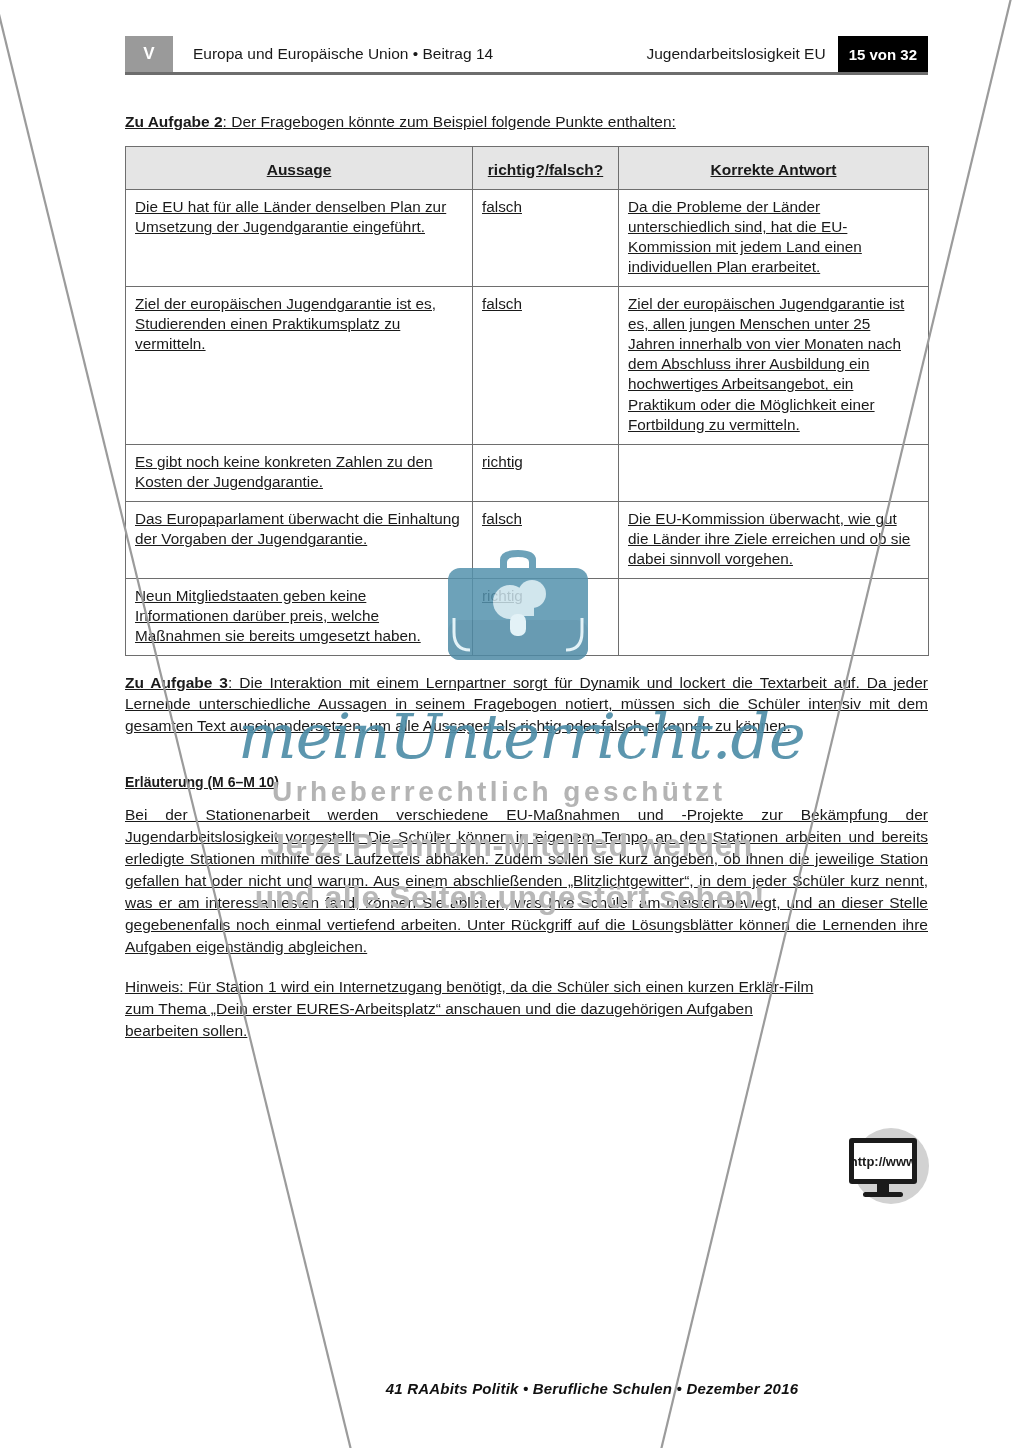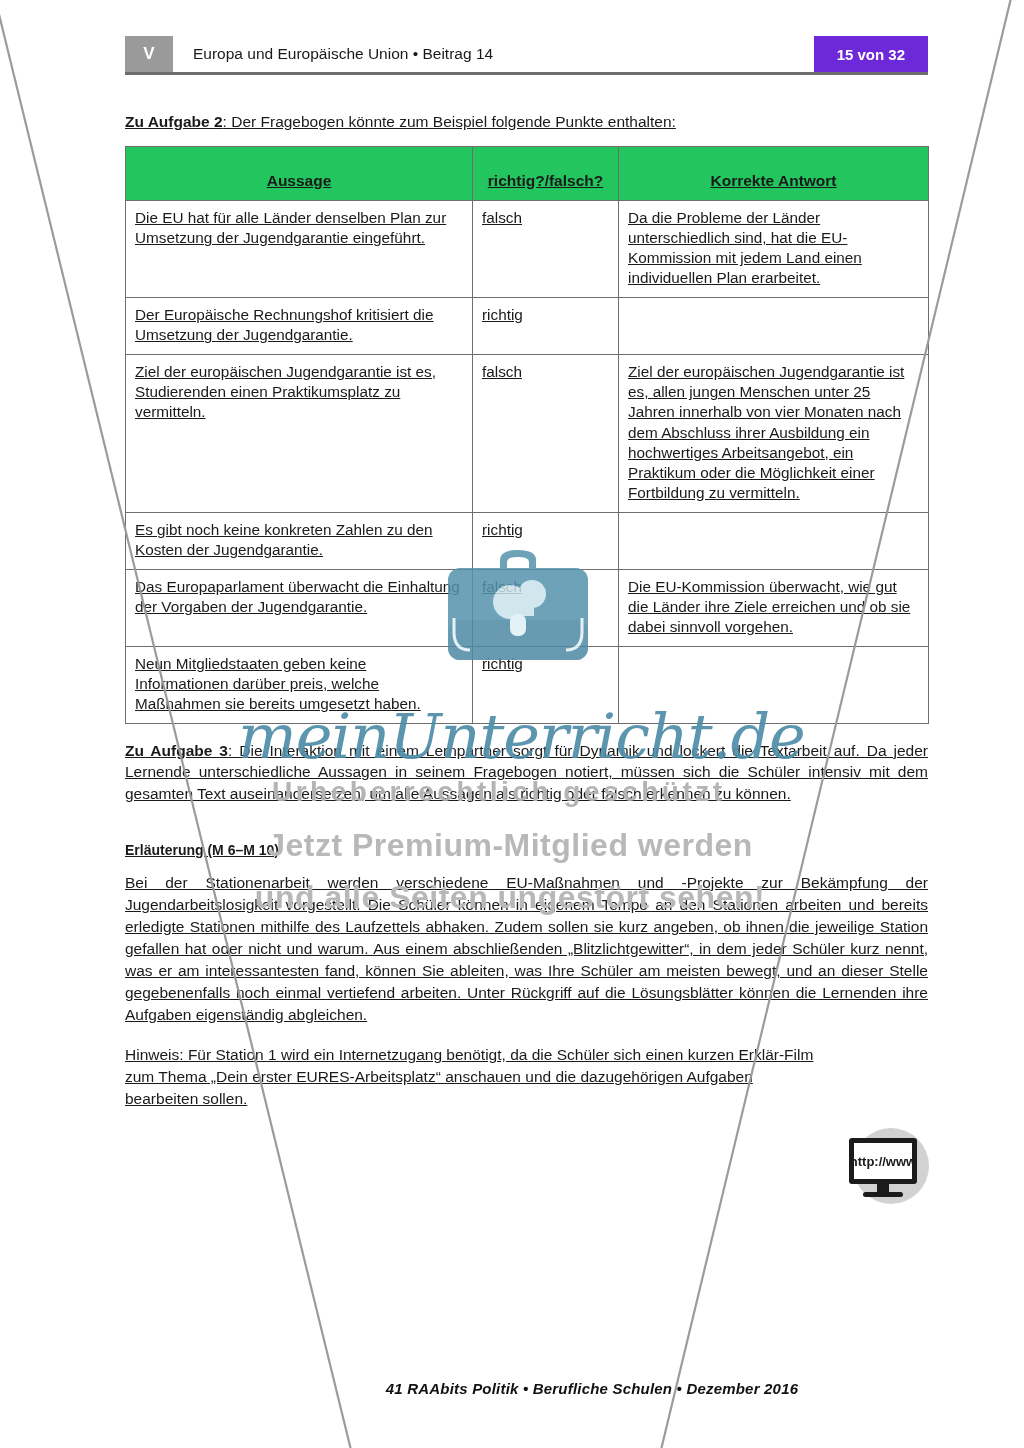--- a/index.html
+++ b/index.html
@@ -60,28 +60,28 @@
     color: #1a1a1a;
   }
   .hdr-topic {
     display: flex;
     align-items: center;
     font-size: 15.5px;
     color: #1a1a1a;
     padding-right: 12px;
   }
   .hdr-page {
-    background: #6d28d9;
+    background: #000000;
     color: #ffffff;
     font-size: 15px;
     font-weight: bold;
     display: flex;
     align-items: center;
     justify-content: center;
-    padding: 0 23px;
+    padding: 0 11px;
   }
 
   
   .content {
     position: absolute;
     left: 125px;
     top: 112px;
     width: 803px;
     z-index: 3;
     text-decoration: underline;
@@ -100,25 +100,25 @@
   }
   table.qtable th,
   table.qtable td {
     border: 1px solid #6e6e6e;
     vertical-align: top;
     padding: 7px 9px 9px 9px;
     font-size: 15.3px;
     line-height: 1.31;
   }
   table.qtable th {
-    background: #22c55e;
+    background: #e5e5e5;
     text-align: center;
     font-weight: bold;
     font-size: 15.5px;
-    padding: 24px 6px 9px 6px;
+    padding: 13px 6px 9px 6px;
   }
   col.c1 { width: 347px; }
   col.c2 { width: 146px; }
   col.c3 { width: 310px; }
 
   .sect {
     margin-top: 16px;
     font-size: 15.5px;
     line-height: 1.38;
     text-align: justify;
@@ -231,20 +231,21 @@
 <div id="page">
 
   <svg class="scanlines" viewBox="0 0 1024 1448" preserveAspectRatio="none">
     <line x1="-6" y1="-6" x2="352" y2="1454" stroke="#9b9b9b" stroke-width="2.2" fill="none"></line>
     <line x1="1012" y1="-6" x2="660" y2="1454" stroke="#9b9b9b" stroke-width="2.2" fill="none"></line>
   </svg>
 
   <div class="header">
     <div class="hdr-vol">V</div>
     <div class="hdr-title">Europa und Europäische Union • Beitrag 14</div>
+    <div class="hdr-topic">Jugendarbeitslosigkeit EU</div>
     <div class="hdr-page">15 von 32</div>
   </div>
 
   <div class="content">
 
     <div class="intro">
       <b>Zu Aufgabe 2</b><span>: Der Fragebogen könnte zum Beispiel folgende Punkte enthalten:</span>
     </div>
 
     <table class="qtable">
@@ -258,25 +259,20 @@
           <th>Aussage</th>
           <th>richtig?/falsch?</th>
           <th>Korrekte Antwort</th>
         </tr>
       </thead>
       <tbody id="table-body">
           <tr>
             <td>Die EU hat für alle Länder denselben Plan zur Umsetzung der Jugendgarantie eingeführt.</td>
             <td>falsch</td>
             <td>Da die Probleme der Länder unterschiedlich sind, hat die EU-Kommission mit jedem Land einen individuellen Plan erarbeitet.</td>
-          </tr>
-          <tr>
-            <td>Der Europäische Rechnungshof kritisiert die Umsetzung der Jugendgarantie.</td>
-            <td>richtig</td>
-            <td></td>
           </tr>
           <tr>
             <td>Ziel der europäischen Jugendgarantie ist es, Studierenden einen Praktikumsplatz zu vermitteln.</td>
             <td>falsch</td>
             <td>Ziel der europäischen Jugendgarantie ist es, allen jungen Menschen unter 25 Jahren innerhalb von vier Monaten nach dem Abschluss ihrer Ausbildung ein hochwertiges Arbeitsangebot, ein Praktikum oder die Möglichkeit einer Fortbildung zu vermitteln.</td>
           </tr>
           <tr>
             <td>Es gibt noch keine konkreten Zahlen zu den Kosten der Jugendgarantie.</td>
             <td>richtig</td>
             <td></td>

